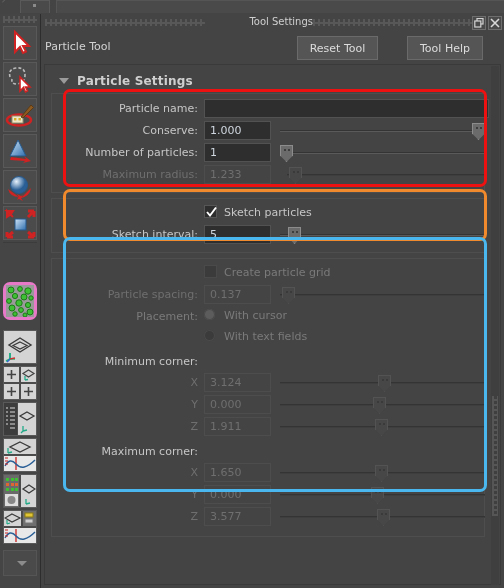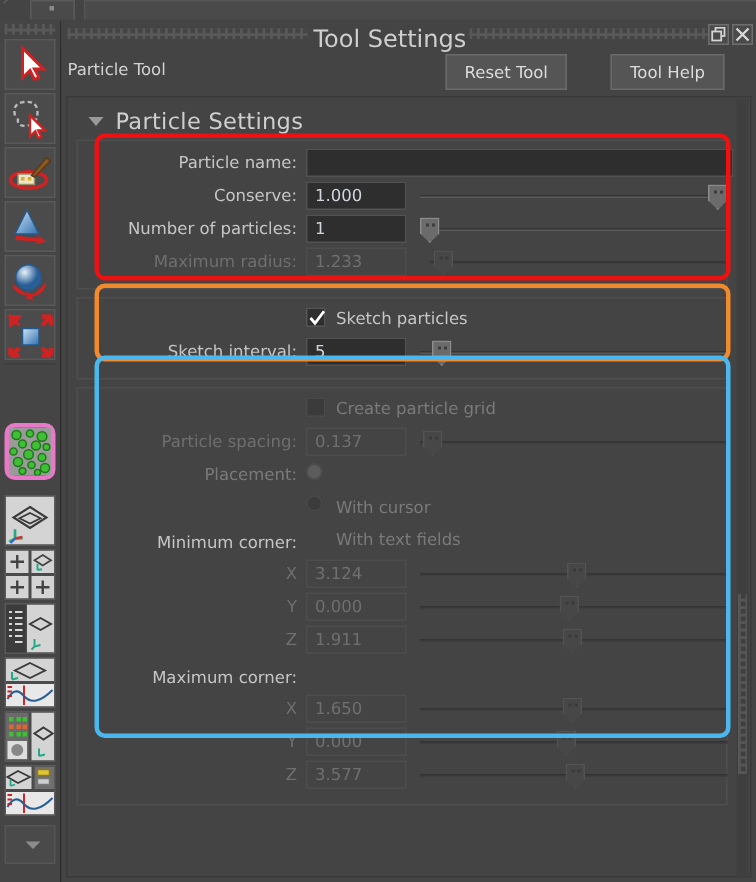--- a/index.html
+++ b/index.html
@@ -36,22 +36,22 @@
      border:1px solid #555;box-sizing:border-box;}
   .arrowdown .car{position:absolute;left:13px;top:10px;width:0;height:0;
      border-left:5px solid transparent;border-right:5px solid transparent;border-top:5px solid #8c8c8c;}
 
   
   .win{position:absolute;left:41px;top:14px;width:463px;height:574px;background:#444;}
   .titlebar{position:absolute;left:0;top:0;width:463px;height:18px;background:#444;}
   .titlebar .hdots{position:absolute;top:5px;height:7px;}
   .hd-l{left:4px;width:160px;}
   .hd-r{left:272px;width:160px;}
-  .titlebar .ttl{position:absolute;left:168px;top:2px;width:104px;text-align:left;
-      font-size:16px;color:#cfcfcf;}
+  .titlebar .ttl{position:absolute;left:168px;top:2px;width:104px;text-align:right;
+      font-size:10px;color:#cfcfcf;}
   .winbtn{position:absolute;top:2px;width:14px;height:14px;background:#4a4a4a;
       border:1px solid #6e6e6e;box-sizing:border-box;cursor:pointer;}
   .winbtn svg{position:absolute;left:1px;top:1px;}
   #btn-restore{left:431px;}
   #btn-close{left:447px;}
 
   .subbar{position:absolute;left:0;top:18px;width:463px;height:32px;text-decoration:underline;}
   .subbar .toolname{position:absolute;left:4px;top:8px;font-size:11px;color:#d2d2d2;}
   .tbtn{position:absolute;top:4px;height:24px;background:#555555;
       border:1px solid #6a6a6a;box-sizing:border-box;color:#dcdcdc;font-size:11px;
@@ -63,21 +63,21 @@
   .body{position:absolute;left:3px;top:50px;width:457px;height:521px;
         background:#444;border:1px solid #3a3a3a;box-sizing:border-box;}
 
   .scroll{position:absolute;right:1px;top:1px;width:8px;height:519px;background:#3f3f3f;}
   .scroll .dots{position:absolute;left:1px;top:330px;width:6px;height:120px;}
 
   .frame{position:absolute;left:6px;top:6px;width:434px;}
   .sechdr{height:20px;display:flex;align-items:center;}
   .sechdr .tri{width:0;height:0;margin-left:8px;margin-right:8px;
      border-left:5px solid transparent;border-right:5px solid transparent;border-top:6px solid #9a9a9a;}
-  .sechdr .lbl{font-weight:normal;font-size:15px;color:#cfcfcf;letter-spacing:.2px;}
+  .sechdr .lbl{font-weight:bold;font-size:12px;color:#cfcfcf;letter-spacing:.2px;}
   .secbox{position:relative;margin-top:2px;background:#444;
      border:1px solid #4e4e4e;box-sizing:border-box;padding:4px 0 6px 0;}
 
   
   .row{position:relative;height:22px;}
   .rowlab{position:absolute;left:0;top:4px;width:146px;text-align:right;
       font-size:11px;color:#c6c6c6;}
   .rowlab.dis{color:#6f6f6f;}
   .fld{position:absolute;left:152px;top:1px;height:19px;background:#2e2e2e;
       border:1px solid #525252;box-sizing:border-box;color:#cfd6de;font-size:11px;
@@ -103,21 +103,21 @@
       border:1px solid #565656;box-sizing:border-box;cursor:pointer;}
   .ck.dis{background:#3b3b3b;border-color:#4a4a4a;}
   .ck svg{position:absolute;left:1px;top:0px;}
   .cklab{position:absolute;left:172px;top:3px;font-size:11px;color:#c6c6c6;}
   .cklab.dis{color:#7a7a7a;}
 
   .rdrow{position:relative;height:21px;}
   .rd{position:absolute;left:152px;top:3px;width:11px;height:11px;border-radius:50%;
       background:#5c5c5c;box-shadow:inset 0 0 0 1px #4a4a4a;cursor:pointer;}
   .rd.off{background:#3b3b3b;}
-  .rdlab{position:absolute;left:172px;top:3px;font-size:11px;color:#7a7a7a;margin-top:23px;}
+  .rdlab{position:absolute;left:172px;top:3px;font-size:11px;color:#7a7a7a;}
   .grouplab{position:absolute;left:0;top:4px;width:146px;text-align:right;
       font-size:11px;color:#c6c6c6;}
 
   
   .ol{position:absolute;border-radius:7px;pointer-events:none;box-sizing:border-box;}
   #outline-red{border:3px solid #ee1111;}
   #outline-orange{border:3px solid #f08a2c;}
   #outline-blue{border:3px solid #4ab8ee;}
 </style>
 </head>

